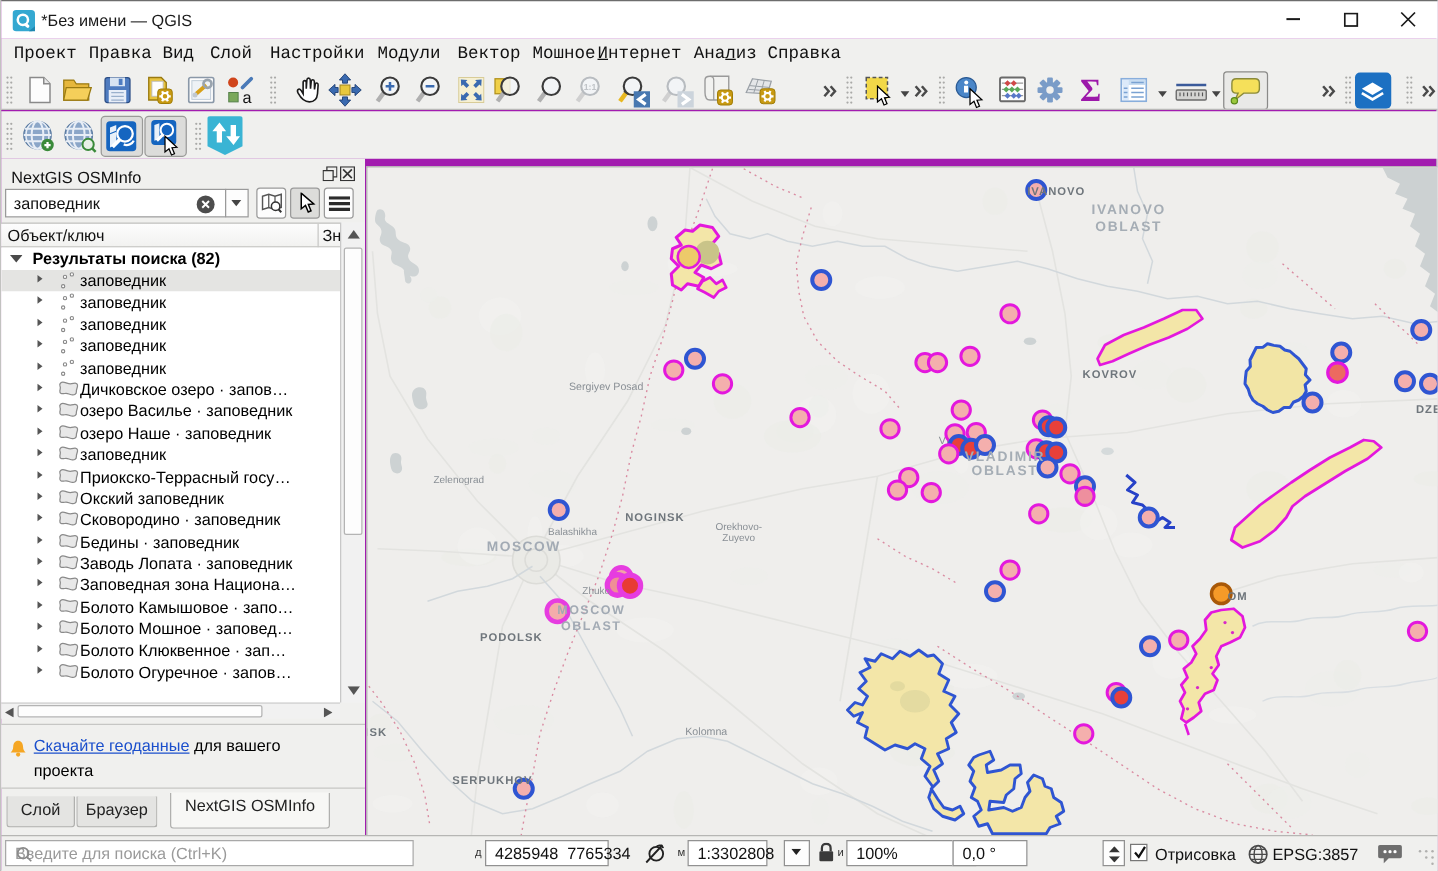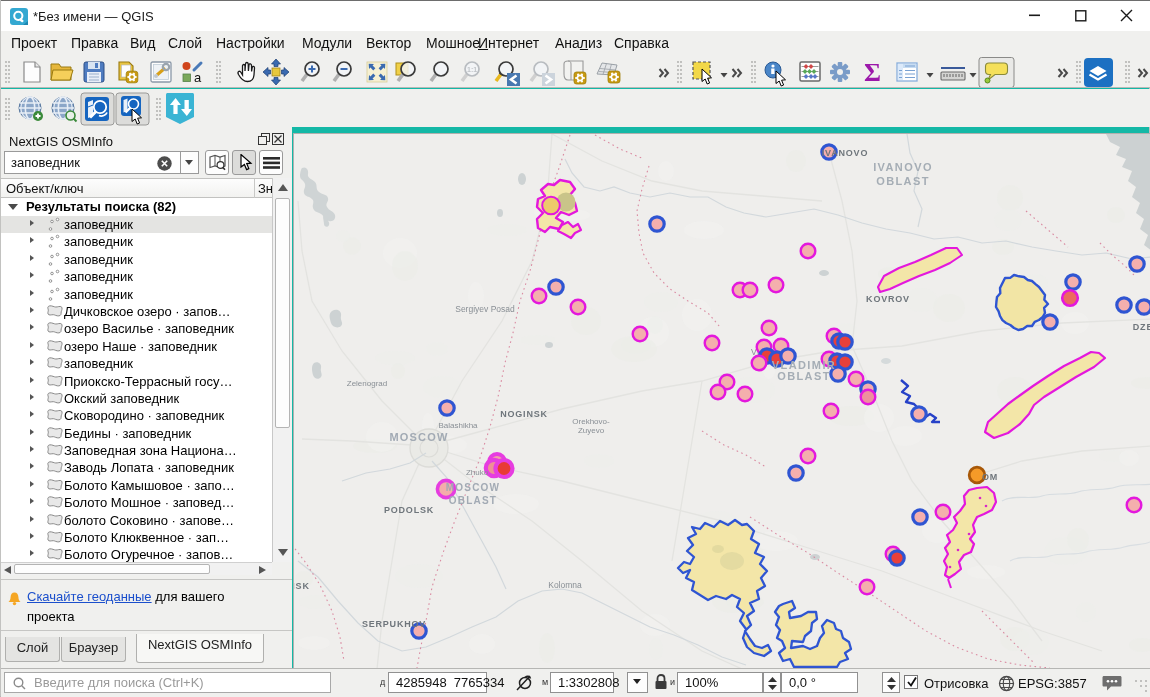--- a/index.html
+++ b/index.html
@@ -1,24 +1,24 @@
 <!DOCTYPE html>
 <html><head>
 <meta charset="utf-8">
 <style>
   * { margin:0; padding:0; box-sizing:border-box; }
   html,body { width:1150px; height:697px; overflow:hidden; font-family:"Liberation Sans",sans-serif; }
-  #app { position:relative; width:1150px; height:697px; background:#14b8a6; border-left:1px solid #c2c2c0; border-right:1px solid #c2c2c0; border-bottom:1px solid #a8a8a6; }
+  #app { position:relative; width:1150px; height:697px; background:#a21caf; border-left:1px solid #c2c2c0; border-right:1px solid #c2c2c0; border-bottom:1px solid #a8a8a6; }
   .abs { position:absolute; }
   
   #titlebar { position:absolute; left:0; top:0; width:1150px; height:31px; background:#ffffff; border-top:1px solid #6d6d6d; }
   #titletext { position:absolute; left:32px; top:8px; font-size:13px; color:#1a1a1a; }
   
   #menubar { position:absolute; left:0; top:31px; width:1150px; height:25px; background:#f0f0ee; font-size:14px; color:#111; }
-  #menubar span.mi { position:absolute; top:4px; }
+  #menubar span.mi { position:absolute; top:4px;font-family:Liberation Mono, monospace; }
   
   #tb1 { position:absolute; left:0; top:56px; width:1150px; height:32px; background:#f0f0ee; border-bottom:1px solid #b9b9b7; }
   #tb2 { position:absolute; left:0; top:89px; width:1150px; height:38px; background:#f0f0ee; }
   
   #dock { position:absolute; left:0; top:127px; width:291px; height:541px; background:#f0f0ee; }
   #dock-title { position:absolute; left:8px; top:7px; font-size:13px; color:#111; }
   .dbtn { position:absolute; top:6px; width:12px; height:12px; }
   #searchbox { position:absolute; left:3px; top:24px; width:177px; height:23px; background:#fff; border:1px solid #9a9a9a; font-size:13px; color:#111; padding:3px 0 0 6px; }
   #searchdrop { position:absolute; left:179px; top:24px; width:19px; height:23px; background:#fdfdfd; border:1px solid #9a9a9a; }
   .sbtn { position:absolute; top:23px; width:24px; height:25px; background:#fdfdfd; border:1px solid #9a9a9a; border-radius:3px; }
@@ -497,49 +497,42 @@
           <svg class="ricon" width="17" height="14" viewBox="0 0 17 14">
             <path d="M2 4.8 C1.2 2.6 3 1.4 5.4 1.9 C7.8 2.4 9.2 3.4 11.2 2.9 C13.2 2.4 15.6 1.9 16 3.9 C16.4 5.9 14.9 7.2 15.1 9.2 C15.3 11.2 13.6 12.3 11.2 11.8 C8.8 11.3 8.2 10.3 5.8 10.8 C3.4 11.3 1.6 10.9 1.9 8.7 C2.1 7.1 2.7 6.4 2 4.8 Z" fill="#e8e8e8" stroke="#8a8a8a" stroke-width="1"></path>
           </svg>
           <span class="txt">Бедины · заповедник</span>
         </div>
 <div class="trow" style="">
           <span class="arr"></span>
           <svg class="ricon" width="17" height="14" viewBox="0 0 17 14">
             <path d="M2 4.8 C1.2 2.6 3 1.4 5.4 1.9 C7.8 2.4 9.2 3.4 11.2 2.9 C13.2 2.4 15.6 1.9 16 3.9 C16.4 5.9 14.9 7.2 15.1 9.2 C15.3 11.2 13.6 12.3 11.2 11.8 C8.8 11.3 8.2 10.3 5.8 10.8 C3.4 11.3 1.6 10.9 1.9 8.7 C2.1 7.1 2.7 6.4 2 4.8 Z" fill="#e8e8e8" stroke="#8a8a8a" stroke-width="1"></path>
           </svg>
+          <span class="txt">Заводь Лопата · заповедник</span>
+        </div>
+<div class="trow" style="">
+          <span class="arr"></span>
+          <svg class="ricon" width="17" height="14" viewBox="0 0 17 14">
+            <path d="M2 4.8 C1.2 2.6 3 1.4 5.4 1.9 C7.8 2.4 9.2 3.4 11.2 2.9 C13.2 2.4 15.6 1.9 16 3.9 C16.4 5.9 14.9 7.2 15.1 9.2 C15.3 11.2 13.6 12.3 11.2 11.8 C8.8 11.3 8.2 10.3 5.8 10.8 C3.4 11.3 1.6 10.9 1.9 8.7 C2.1 7.1 2.7 6.4 2 4.8 Z" fill="#e8e8e8" stroke="#8a8a8a" stroke-width="1"></path>
+          </svg>
           <span class="txt">Заповедная зона Национа…</span>
         </div>
 <div class="trow" style="">
           <span class="arr"></span>
           <svg class="ricon" width="17" height="14" viewBox="0 0 17 14">
             <path d="M2 4.8 C1.2 2.6 3 1.4 5.4 1.9 C7.8 2.4 9.2 3.4 11.2 2.9 C13.2 2.4 15.6 1.9 16 3.9 C16.4 5.9 14.9 7.2 15.1 9.2 C15.3 11.2 13.6 12.3 11.2 11.8 C8.8 11.3 8.2 10.3 5.8 10.8 C3.4 11.3 1.6 10.9 1.9 8.7 C2.1 7.1 2.7 6.4 2 4.8 Z" fill="#e8e8e8" stroke="#8a8a8a" stroke-width="1"></path>
           </svg>
-          <span class="txt">Заводь Лопата · заповедник</span>
-        </div>
-<div class="trow" style="">
-          <span class="arr"></span>
-          <svg class="ricon" width="17" height="14" viewBox="0 0 17 14">
-            <path d="M2 4.8 C1.2 2.6 3 1.4 5.4 1.9 C7.8 2.4 9.2 3.4 11.2 2.9 C13.2 2.4 15.6 1.9 16 3.9 C16.4 5.9 14.9 7.2 15.1 9.2 C15.3 11.2 13.6 12.3 11.2 11.8 C8.8 11.3 8.2 10.3 5.8 10.8 C3.4 11.3 1.6 10.9 1.9 8.7 C2.1 7.1 2.7 6.4 2 4.8 Z" fill="#e8e8e8" stroke="#8a8a8a" stroke-width="1"></path>
-          </svg>
           <span class="txt">Болото Камышовое · запо…</span>
         </div>
 <div class="trow" style="">
           <span class="arr"></span>
           <svg class="ricon" width="17" height="14" viewBox="0 0 17 14">
             <path d="M2 4.8 C1.2 2.6 3 1.4 5.4 1.9 C7.8 2.4 9.2 3.4 11.2 2.9 C13.2 2.4 15.6 1.9 16 3.9 C16.4 5.9 14.9 7.2 15.1 9.2 C15.3 11.2 13.6 12.3 11.2 11.8 C8.8 11.3 8.2 10.3 5.8 10.8 C3.4 11.3 1.6 10.9 1.9 8.7 C2.1 7.1 2.7 6.4 2 4.8 Z" fill="#e8e8e8" stroke="#8a8a8a" stroke-width="1"></path>
           </svg>
           <span class="txt">Болото Мошное · заповед…</span>
-        </div>
-<div class="trow" style="">
-          <span class="arr"></span>
-          <svg class="ricon" width="17" height="14" viewBox="0 0 17 14">
-            <path d="M2 4.8 C1.2 2.6 3 1.4 5.4 1.9 C7.8 2.4 9.2 3.4 11.2 2.9 C13.2 2.4 15.6 1.9 16 3.9 C16.4 5.9 14.9 7.2 15.1 9.2 C15.3 11.2 13.6 12.3 11.2 11.8 C8.8 11.3 8.2 10.3 5.8 10.8 C3.4 11.3 1.6 10.9 1.9 8.7 C2.1 7.1 2.7 6.4 2 4.8 Z" fill="#e8e8e8" stroke="#8a8a8a" stroke-width="1"></path>
-          </svg>
-          <span class="txt">болото Соковино · запове…</span>
         </div>
 <div class="trow" style="">
           <span class="arr"></span>
           <svg class="ricon" width="17" height="14" viewBox="0 0 17 14">
             <path d="M2 4.8 C1.2 2.6 3 1.4 5.4 1.9 C7.8 2.4 9.2 3.4 11.2 2.9 C13.2 2.4 15.6 1.9 16 3.9 C16.4 5.9 14.9 7.2 15.1 9.2 C15.3 11.2 13.6 12.3 11.2 11.8 C8.8 11.3 8.2 10.3 5.8 10.8 C3.4 11.3 1.6 10.9 1.9 8.7 C2.1 7.1 2.7 6.4 2 4.8 Z" fill="#e8e8e8" stroke="#8a8a8a" stroke-width="1"></path>
           </svg>
           <span class="txt">Болото Клюквенное · зап…</span>
         </div>
 <div class="trow" style="">
           <span class="arr"></span>
@@ -789,21 +782,21 @@
         <text x="297" y="290" font-family="Liberation Sans" font-size="8" fill="#898f95" text-anchor="middle">Orekhovo-</text>
         <text x="297" y="299" font-family="Liberation Sans" font-size="8" fill="#898f95" text-anchor="middle">Zuyevo</text>
         <text x="183" y="341" font-family="Liberation Sans" font-size="8" fill="#898f95" text-anchor="middle">Zhuko</text>
         <text x="271" y="454" font-family="Liberation Sans" font-size="8.5" fill="#898f95" text-anchor="middle">Kolomna</text>
       </svg></div>
 
   <div id="status">
     <div class="sbox" style="left:3px;width:327px;color:#9a9a9a;border-color:#a8a8a8"><svg style="position:absolute;left:8px;top:4px" width="13" height="13">
           <circle cx="5.5" cy="5.5" r="4.3" fill="none" stroke="#8a8a8a" stroke-width="1.4"></circle>
           <line x1="8.8" y1="8.8" x2="12" y2="12" stroke="#8a8a8a" stroke-width="1.4"></line>
-        </svg><span style="margin-left:22px">Введите для поиска (Ctrl+K)</span></div>
+        </svg><span style="">Введите для поиска (Ctrl+K)</span></div>
     <span class="tinylab" style="left:379px">д</span>
     <div class="sbox" style="left:387px;width:99px">4285948&nbsp;&nbsp;7765334</div>
     <svg class="abs" style="left:515px;top:5px" width="17" height="17" viewBox="0 0 17 17">
         <circle cx="9" cy="9" r="5.5" fill="none" stroke="#222" stroke-width="1.5"></circle>
         <path d="M1 16 L14 2 M9 3.5 C11 1.5 14 2 14.5 4.5" stroke="#222" stroke-width="1.5" fill="none"></path>
       </svg>
     <span class="tinylab" style="left:541px">м</span>
     <div class="sbox" style="left:549px;width:64px">1:3302808</div>
     <div class="sbox" style="left:626px;width:21px;background:#fdfdfd"></div>
     <svg class="abs" style="left:632px;top:10px" width="9" height="6">
@@ -817,21 +810,21 @@
     <div class="sbox" style="left:676px;width:86px">100%</div>
     <div class="abs" style="left:762px;top:3px;width:18px;height:21px;background:#fdfdfd;border:1px solid #919191">
       <svg class="abs" style="left:4px;top:4px" width="9" height="5">
           <path d="M4.5 0 L9 5 L0 5 Z" fill="#333"></path>
         </svg>
       <svg class="abs" style="left:4px;top:12px" width="9" height="5">
           <path d="M4.5 5 L9 0 L0 0 Z" fill="#333"></path>
         </svg>
     </div>
     <span class="tinylab" style="left:787px;font-size:11px;top:7px">с</span>
-    <div class="sbox" style="left:780px;width:77px">0,0 °</div>
+    <div class="sbox" style="left:761px;width:60px">0,0 °</div>
     <div class="abs" style="left:881px;top:3px;width:18px;height:21px;background:#fdfdfd;border:1px solid #919191">
       <svg class="abs" style="left:4px;top:4px" width="9" height="5">
           <path d="M4.5 0 L9 5 L0 5 Z" fill="#333"></path>
         </svg>
       <svg class="abs" style="left:4px;top:12px" width="9" height="5">
           <path d="M4.5 5 L9 0 L0 0 Z" fill="#333"></path>
         </svg>
     </div>
     <div class="abs" style="left:903px;top:6px;width:14px;height:14px;background:#fff;border:1px solid #777"></div>
     <svg class="abs" style="left:905px;top:7px" width="12" height="12">

